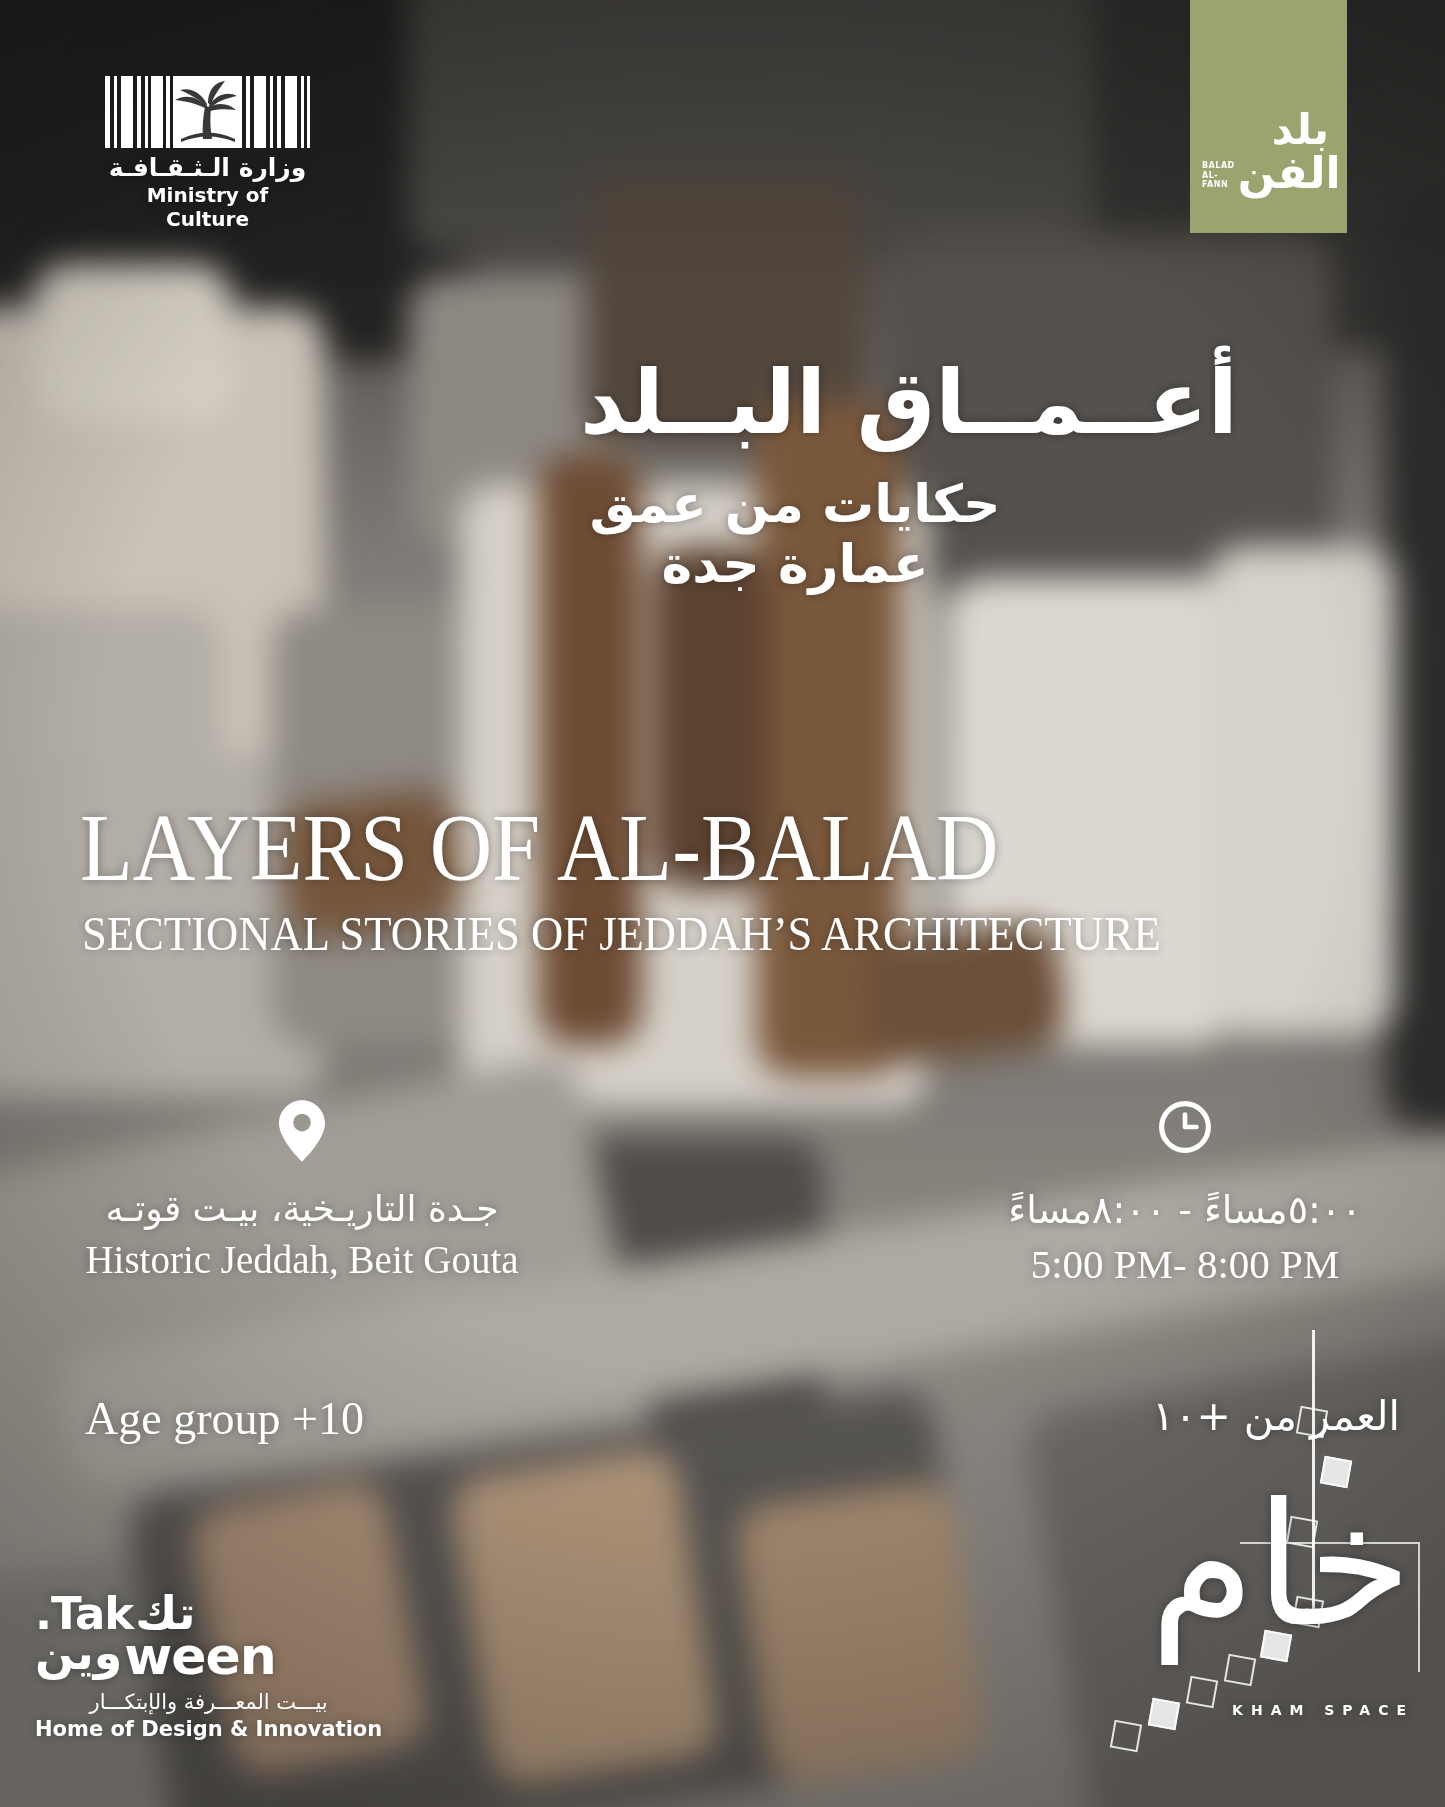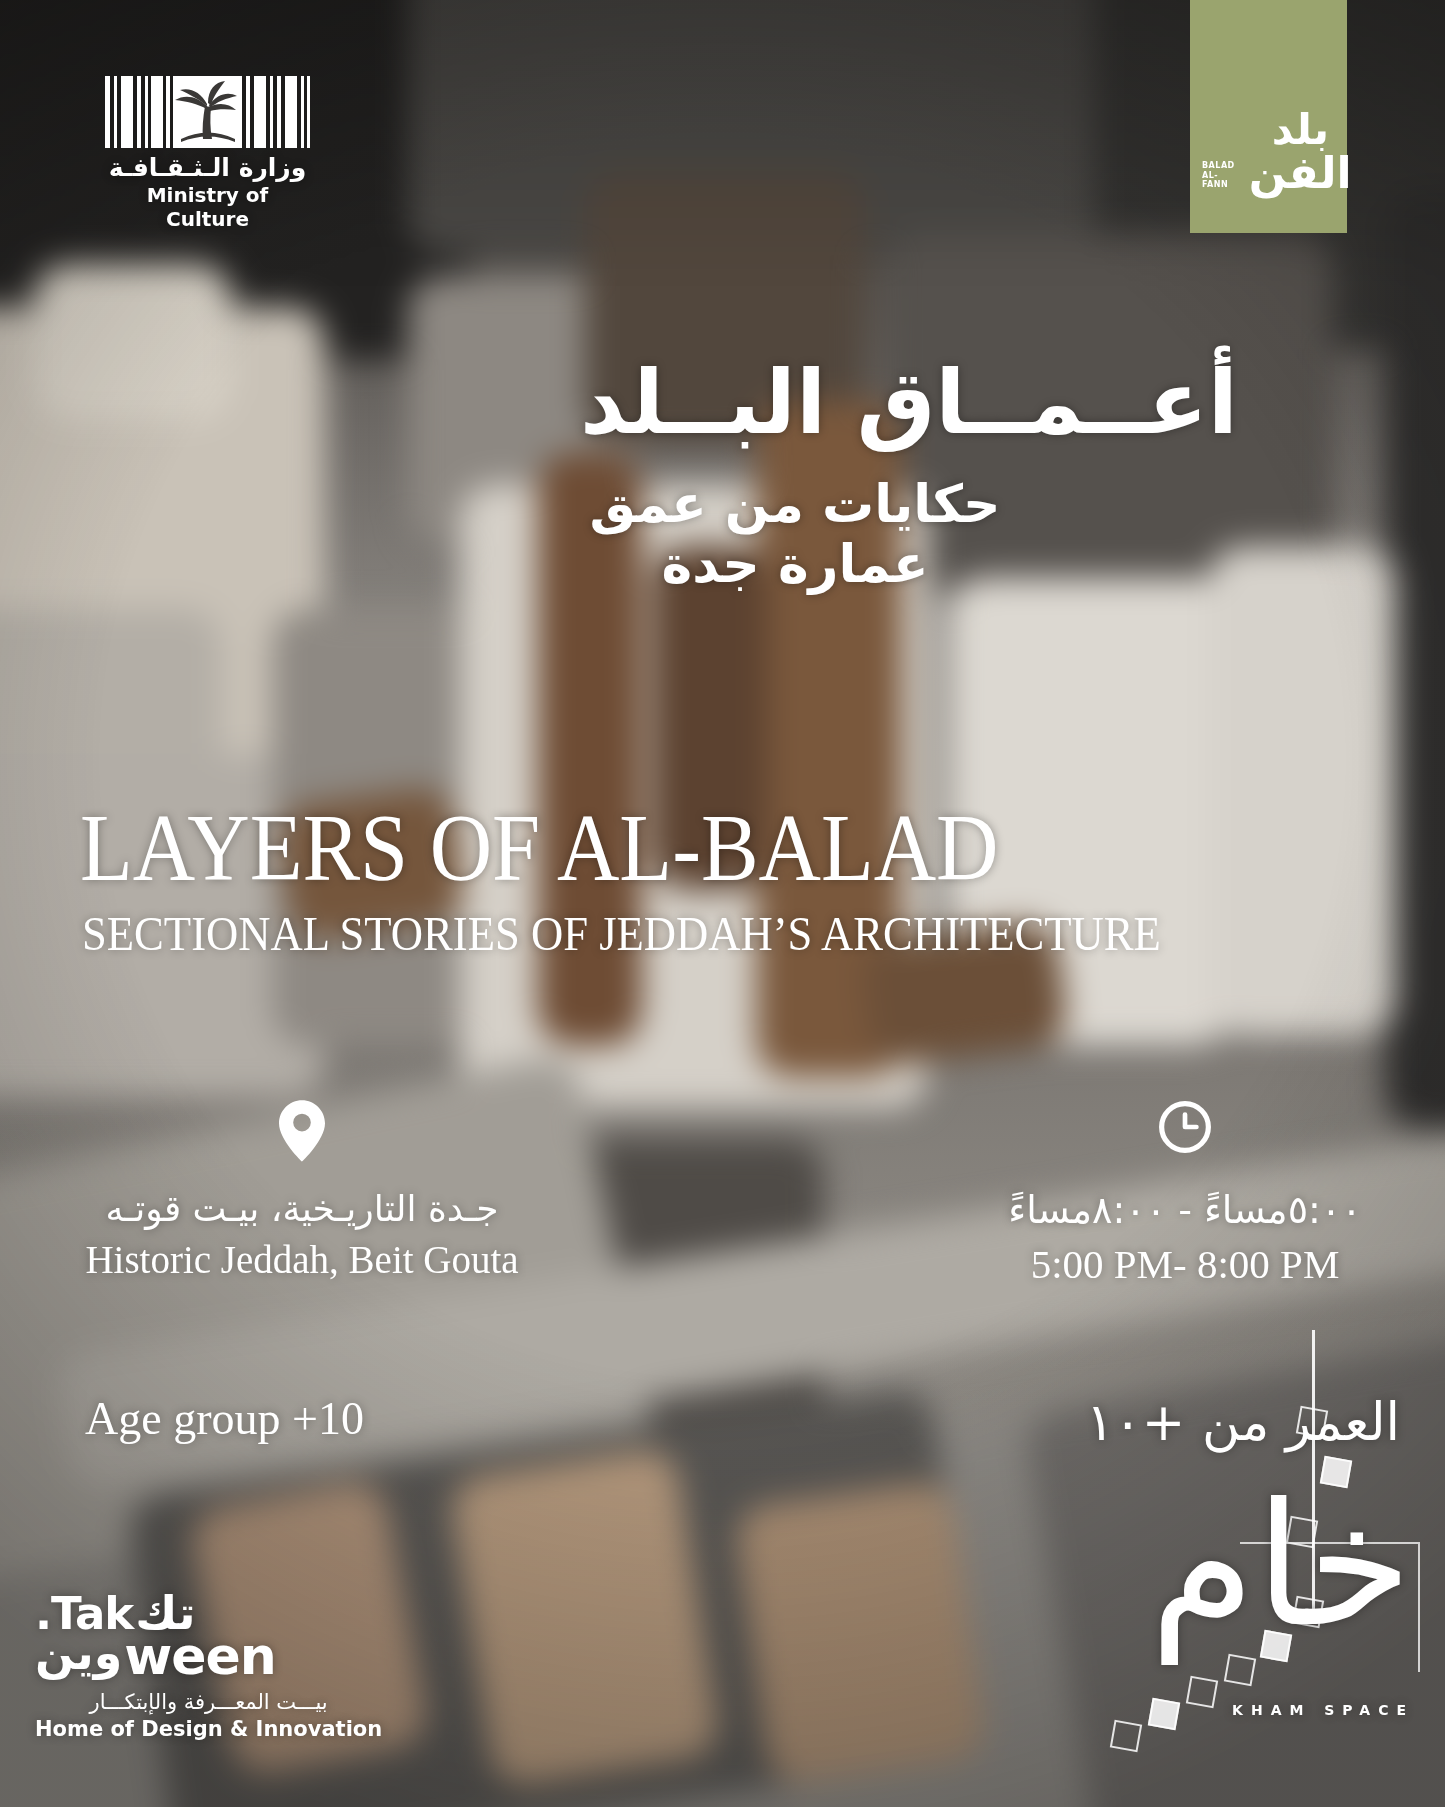--- a/index.html
+++ b/index.html
@@ -48,21 +48,21 @@
   
   .ministry{position:absolute;left:105px;top:76px;width:205px;text-align:center;}
   .moc-ar{font-size:25px;font-weight:700;margin-top:5px;letter-spacing:1px;}
   .moc-en{font-size:20px;font-weight:700;margin-top:1px;font-family:"DejaVu Sans",sans-serif;}
   
   .balad-box{position:absolute;left:1190px;top:0;width:157px;height:233px;background:#9aa46e;}
   .balad-inner{position:absolute;left:12px;right:12px;bottom:38px;text-align:right;line-height:1;}
   .balad-ar1{font-size:42px;font-weight:700;margin-right:6px;}
   .balad-row{display:flex;justify-content:flex-end;align-items:flex-end;direction:rtl;}
   .balad-ar2{font-size:44px;font-weight:700;}
-  .balad-latin{display:flex;flex-direction:column;margin-right:14px;margin-bottom:6px;direction:ltr;text-align:left;}
+  .balad-latin{display:flex;flex-direction:column;margin-right:3px;margin-bottom:6px;direction:ltr;text-align:left;}
   .balad-latin span{font-size:8px;font-weight:700;letter-spacing:.5px;line-height:1.15;}
   
   .ar-title{position:absolute;left:558px;top:352px;width:680px;
     font-size:88px;font-weight:700;direction:rtl;line-height:1.15;}
   .ar-sub{position:absolute;left:515px;top:474px;width:560px;text-align:center;
     font-size:52px;font-weight:700;direction:rtl;}
   
   .en-title{position:absolute;left:80px;top:792px;font-family:"Liberation Serif",serif;
     font-size:96px;font-weight:400;white-space:nowrap;transform:scaleX(.9);transform-origin:left;}
   .en-sub{position:absolute;left:82px;top:906px;font-family:"Liberation Serif",serif;
@@ -72,21 +72,21 @@
   .col-location{left:302px;width:520px;}
   .col-date{left:757px;width:380px;}
   .col-time{left:1185px;width:540px;}
   .col .icn{height:64px;display:flex;align-items:flex-start;justify-content:center;margin-bottom:24px;}
   .col .ar{font-size:38px;direction:rtl;margin-bottom:8px;}
   .col-location .ar{font-size:36px;}
   .col .en{font-family:"Liberation Serif",serif;font-size:41px;}
   .col-location .en{font-size:39px;}
   
   .age-en{position:absolute;left:85px;top:1392px;font-family:"Liberation Serif",serif;font-size:46px;}
-  .age-ar{position:absolute;right:45px;top:1392px;font-size:52px;direction:rtl;margin-left:12px;}
+  .age-ar{position:absolute;right:45px;top:1392px;font-size:41px;direction:rtl;margin-left:12px;}
   
   .takween{position:absolute;left:35px;top:1590px;line-height:1;}
   .tk-line1{display:flex;align-items:flex-end;}
   .tk-latin1{font-size:45px;font-weight:800;letter-spacing:-1px;}
   .tk-ar1{font-size:46px;font-weight:700;margin-left:2px;}
   .tk-line2{display:flex;align-items:flex-start;margin-top:-6px;}
   .tk-ar2{font-size:46px;font-weight:700;}
   .tk-latin2{font-size:52px;font-weight:800;letter-spacing:-1px;margin-left:2px;}
   .tk-tag-ar{font-size:21px;direction:rtl;margin-top:10px;letter-spacing:1px;text-align:center;}
   .tk-tag-en{font-size:21px;font-weight:700;margin-top:6px;}

